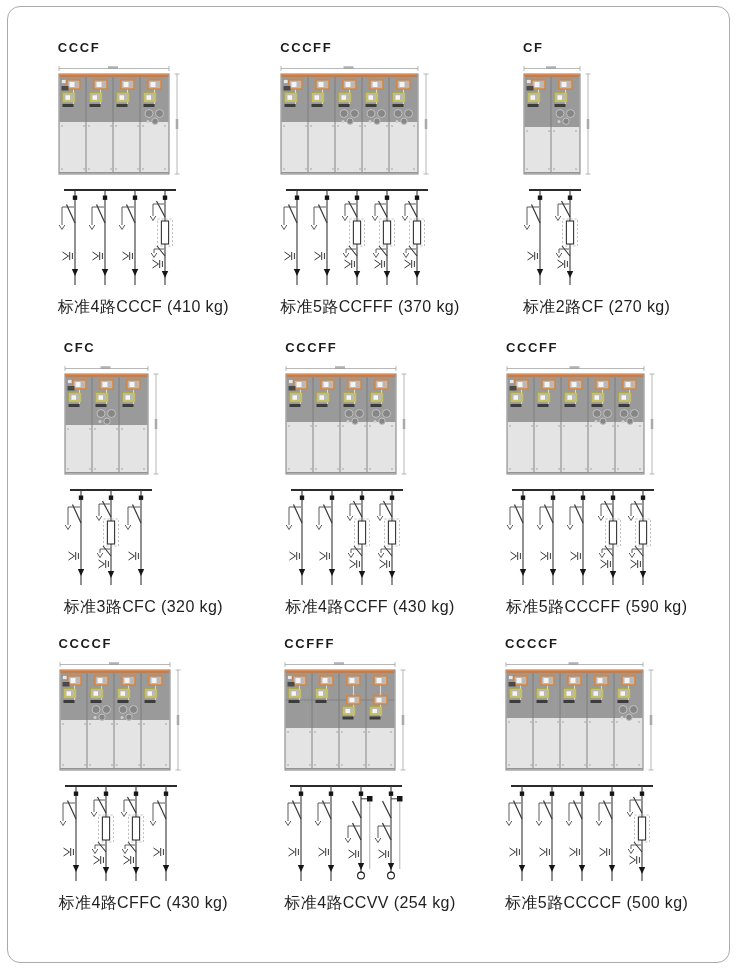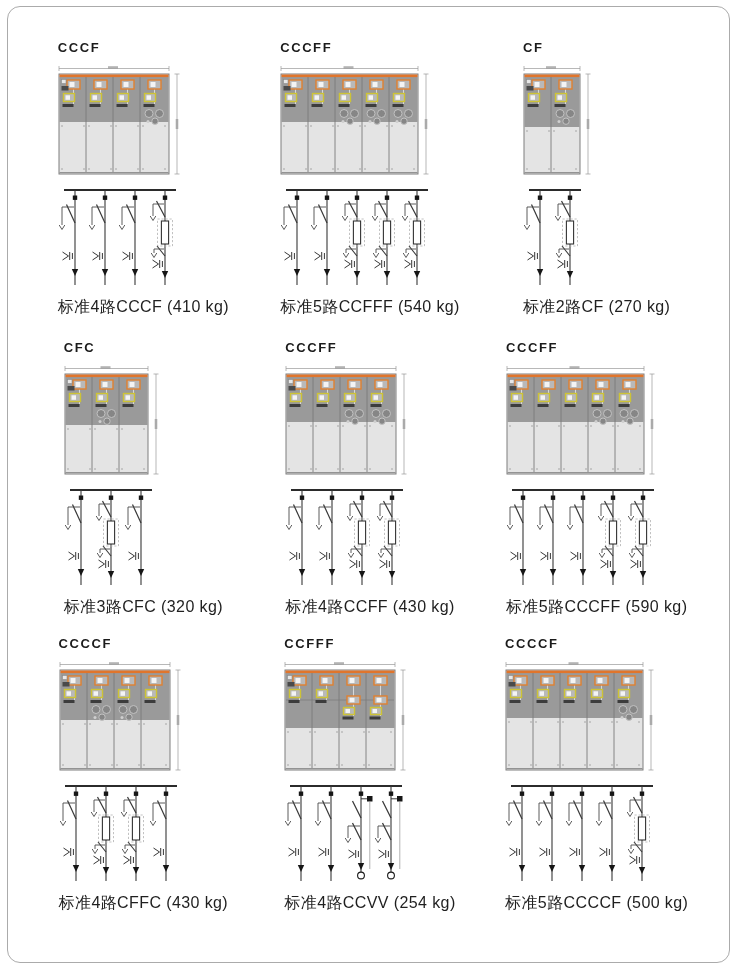--- a/index.html
+++ b/index.html
@@ -356,21 +356,21 @@
             <line x1="123.2" y1="71" x2="126" y2="75.5" stroke="#4a4a4a" stroke-width="0.9"></line>
             <line x1="128.8" y1="71" x2="126" y2="75.5" stroke="#4a4a4a" stroke-width="0.9"></line>
             <line x1="124.5" y1="78" x2="130.5" y2="82" stroke="#383838" stroke-width="1"></line>
             <line x1="124.5" y1="86" x2="130.5" y2="82" stroke="#383838" stroke-width="1"></line>
             <line x1="131.7" y1="78" x2="131.7" y2="86" stroke="#383838" stroke-width="1"></line>
             <line x1="134.4" y1="79" x2="134.4" y2="85" stroke="#383838" stroke-width="1"></line>
             <polygon points="133.8,89 140.2,89 137,96" fill="#161616"></polygon>
           </g>
         </svg>
       </div>
-    <div class="caption">标准5路CCFFF (540 kg)</div>
+    <div class="caption">标准5路CCFFF (370 kg)</div>
   </div>
   <div class="cell">
     <div class="model-title">CF</div>
     <div class="cabinet-wrap">
         <svg width="72" height="114" viewBox="0 0 72 114">
           <line x1="1" y1="4.5" x2="57" y2="4.5" stroke="#9a9a9a" stroke-width="0.7"></line>
           <line x1="1" y1="2" x2="1" y2="7" stroke="#9a9a9a" stroke-width="0.7"></line>
           <line x1="57" y1="2" x2="57" y2="7" stroke="#9a9a9a" stroke-width="0.7"></line>
           <rect x="23" y="2.2" width="10" height="2.6" fill="#9a9a9a" opacity="0.75"></rect>
           <line x1="65" y1="10" x2="65" y2="110" stroke="#9a9a9a" stroke-width="0.7"></line>

